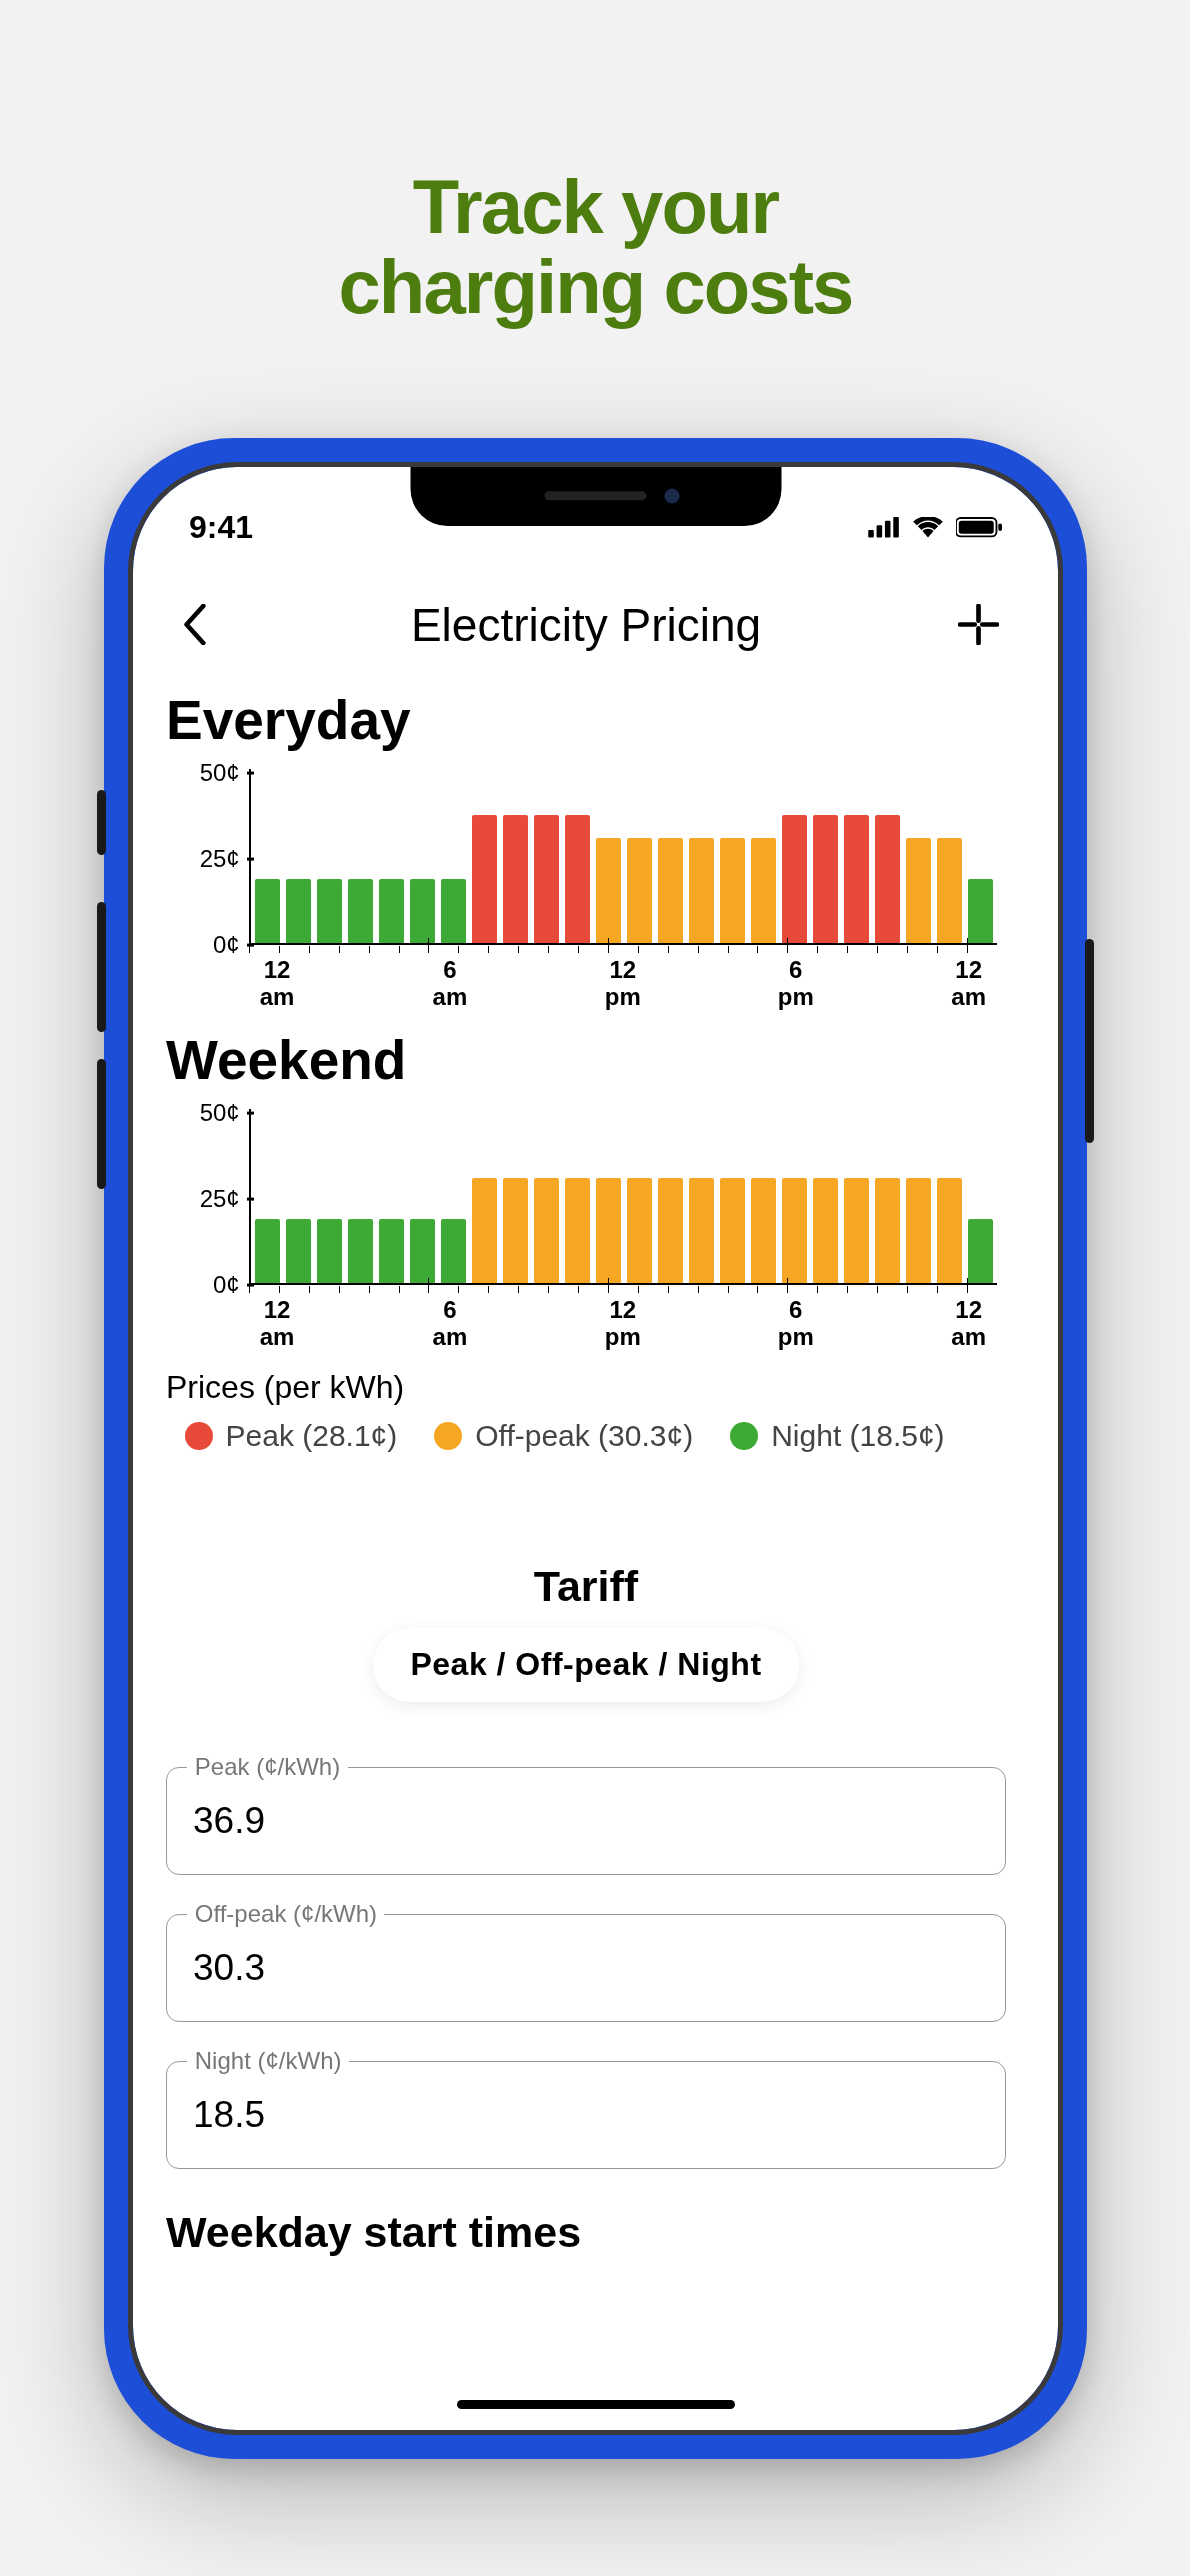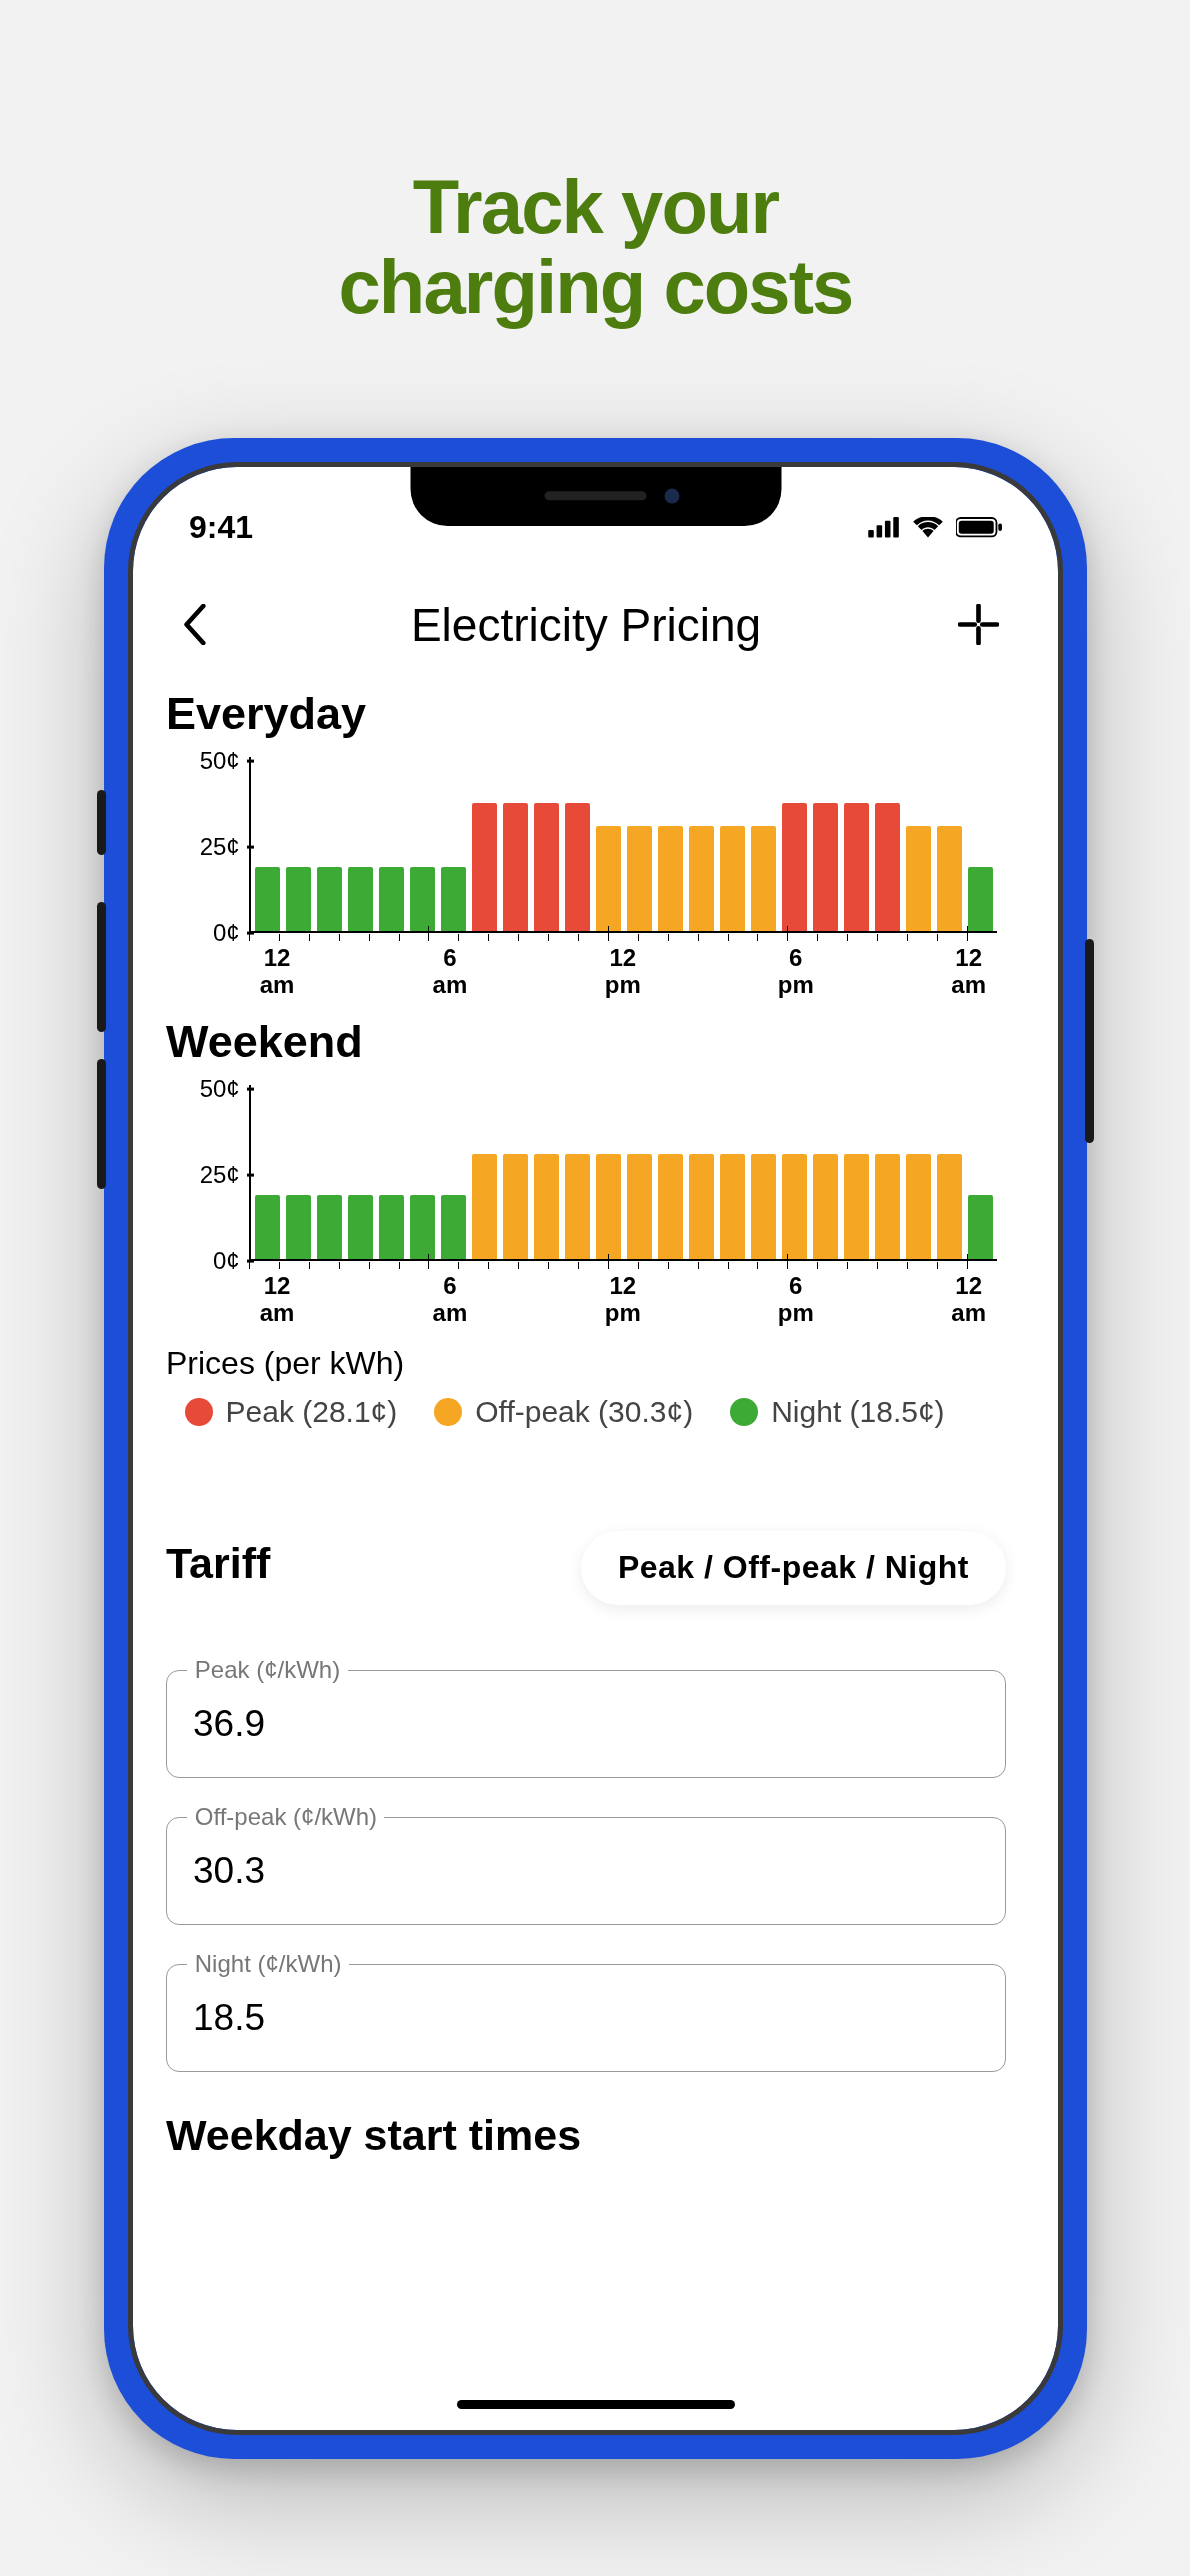--- a/index.html
+++ b/index.html
@@ -98,21 +98,21 @@
     font-size: 46px;
     font-weight: 500;
     text-align: center;
     flex: 1;
   }
   .icon-btn {
     width: 56px; height: 56px;
     display: flex; align-items: center; justify-content: center;
   }
   .section-title {
-    font-size: 45px;
+    font-size: 55px;
     font-weight: 700;
     margin: 7.4px 0 16.7px 0;
   }
   .section-title.small { font-size: 43px; }
   
   .chart {
     position: relative;
     height: 241px;
     margin-bottom: 18.5px;
   }
@@ -141,20 +141,21 @@
   .x-lbl { width:56px; line-height:1.1;font-weight:bold; }
   
   .legend-title { font-size:32px; margin-top:16.7px; margin-bottom:13px; }
   .legend-row { display:flex; gap:37px; align-items:center; flex-wrap:wrap; padding-left:18.5px; }
   .legend-item { display:flex; align-items:center; gap:13px; font-size:30px; color:#444; }
   .dot { width:28px; height:28px; border-radius:50%; }
   
   .tariff-row {
     display:flex; align-items:center; justify-content:space-between;
     margin-top: 102px;
+    flex-direction: column;
   }
   .tariff-select {
     background:#fff; border-radius:37px; padding:18.5px 37px;
     font-size:32px; font-weight:600; letter-spacing:0.5px;
     box-shadow: 0 3.7px 15px rgba(0,0,0,0.08);
   }
   .field-set { margin-top: 65px; }
   .field {
     position:relative;
     border:1.9px solid #999; border-radius:13px;

